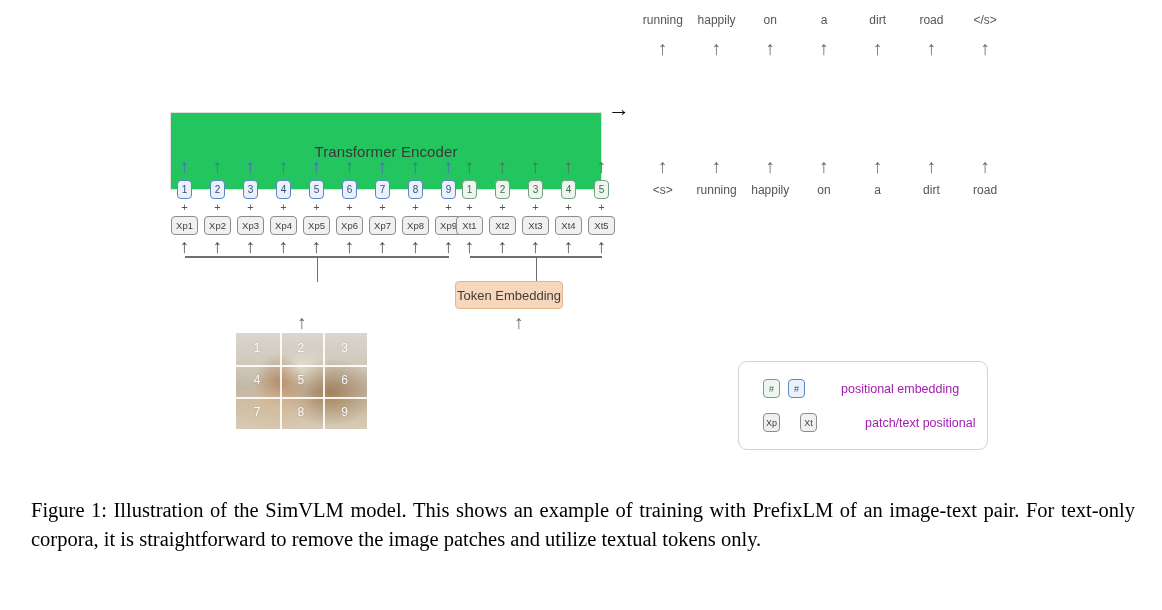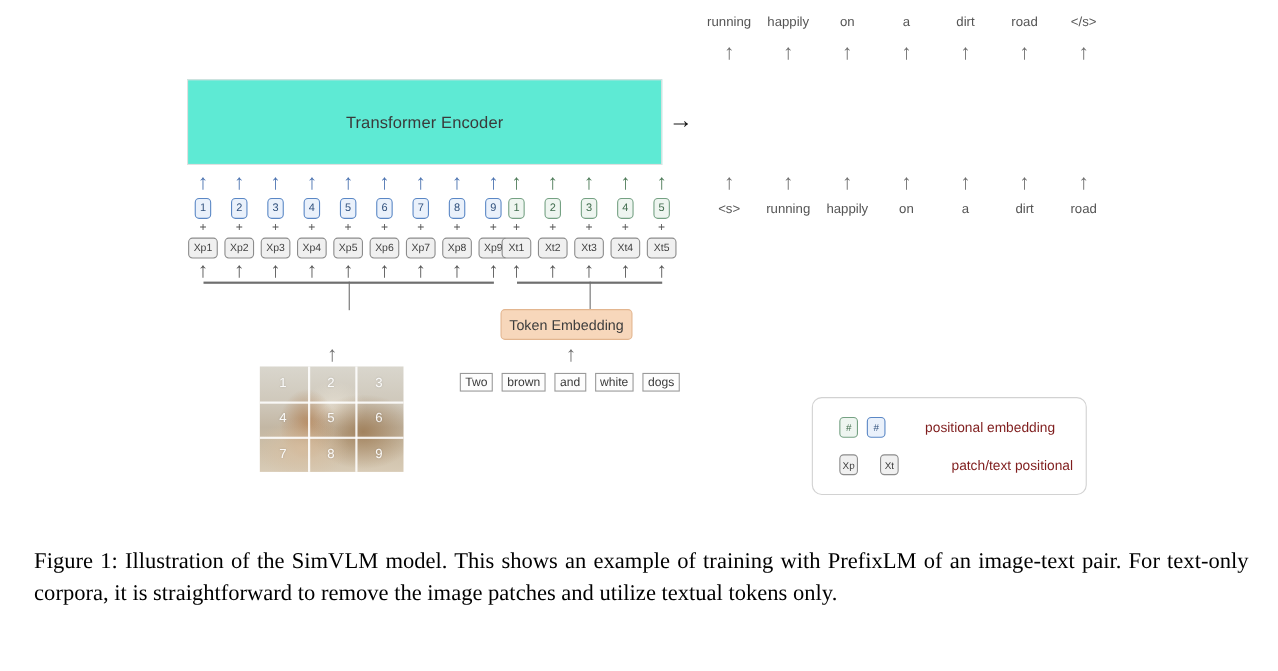--- a/index.html
+++ b/index.html
@@ -17,28 +17,29 @@
   .fig {
     position: absolute;
     left: 0; top: 0;
     width: 1162px;
     height: 480px;
   }
   .abs { position: absolute; }
 
   
   .tblock {
-    background: #5eead4;
+    background: #22c55e;
     border: 1px solid #e0e0e0;
     display: flex;
     align-items: center;
     justify-content: center;
     font-size: 15px;
     color: #3a3a3a;
     letter-spacing: .1px;
+    margin-top: 40px;
   }
   #encoder-block { left: 170px; top: 72px; width: 430px; height: 76px; }
   #decoder-block { left: 636px; top: 72px; width: 376px; height: 76px; }
 
   
   #enc-dec-arrow {
     left: 602px; top: 96px; width: 34px; height: 26px;
     font-size: 22px; color: #111; line-height: 26px; text-align: center;
   }
 
@@ -93,21 +94,21 @@
     border-radius: 4px;
     display: flex; align-items: center; justify-content: center;
     font-size: 13px;
     box-sizing: border-box;
   }
   #conv-stage {
     left: 240px; top: 281px; width: 124px; height: 28px;
     background: #fcf0cd; border: 1.2px solid #e8cf8f; color: #3d3d3d;
   }
   #token-embedding {
-    left: 455px; top: 281px; width: 120px; height: 28px;
+    left: 455px; top: 281px; width: 108px; height: 28px;
     background: #f7d7bb; border: 1.2px solid #e3b690; color: #3d3d3d;
   }
 
   
   .wordchip {
     height: 17px;
     border: 1.3px solid #9a9a9a;
     background: #fdfdfd;
     color: #3a3a3a;
     font-size: 11px;
@@ -153,21 +154,21 @@
     left: 738px; top: 361px; width: 248px; height: 87px;
     border: 1.2px solid #d2d2d2;
     border-radius: 9px;
     background: #ffffff;
   }
   .legend-row {
     position: absolute;
     display: flex; align-items: center; gap: 8px;
   }
   .legend-label {
-    font-size: 12.5px; color: #7f1d1d; white-space: nowrap;
+    font-size: 12.5px; color: #a21caf; white-space: nowrap;
   }
   .legend-chip {
     width: 17px; height: 19px;
     border-radius: 4px; border: 1.4px solid;
     font-size: 9px;
     display: flex; align-items: center; justify-content: center;
     box-sizing: border-box;
   }
   .legend-chip.green { border-color: #75a183; background: #eef5f0; color: #3f6b4c; }
   .legend-chip.blue  { border-color: #5a87c5; background: #eaf1fb; color: #31517d; }
@@ -322,27 +323,20 @@
       <div class="pnum" style="left: 61.5px; top: 8px;">2</div>
       <div class="pnum" style="left: 105.167px; top: 8px;">3</div>
       <div class="pnum" style="left: 17.8333px; top: 40px;">4</div>
       <div class="pnum" style="left: 61.5px; top: 40px;">5</div>
       <div class="pnum" style="left: 105.167px; top: 40px;">6</div>
       <div class="pnum" style="left: 17.8333px; top: 72px;">7</div>
       <div class="pnum" style="left: 61.5px; top: 72px;">8</div>
       <div class="pnum" style="left: 105.167px; top: 72px;">9</div>
     </div>
 
-  <div class="abs" id="word-chips" style="left:418px; top:339px; display:flex; gap:8px;">
-      <div class="wordchip">Two</div>
-      <div class="wordchip">brown</div>
-      <div class="wordchip">and</div>
-      <div class="wordchip">white</div>
-      <div class="wordchip">dogs</div>
-    </div>
 
   <div class="abs" id="dec-out-words" style="left:636px; top:13px; width:376px; height:18px;">
       <div class="dword" style="position: absolute; left: 0px; width: 53.7143px; text-align: center;">running</div>
       <div class="dword" style="position: absolute; left: 53.7143px; width: 53.7143px; text-align: center;">happily</div>
       <div class="dword" style="position: absolute; left: 107.429px; width: 53.7143px; text-align: center;">on</div>
       <div class="dword" style="position: absolute; left: 161.143px; width: 53.7143px; text-align: center;">a</div>
       <div class="dword" style="position: absolute; left: 214.857px; width: 53.7143px; text-align: center;">dirt</div>
       <div class="dword" style="position: absolute; left: 268.571px; width: 53.7143px; text-align: center;">road</div>
       <div class="dword" style="position: absolute; left: 322.286px; width: 53.7143px; text-align: center;">&lt;/s&gt;</div>
     </div>

